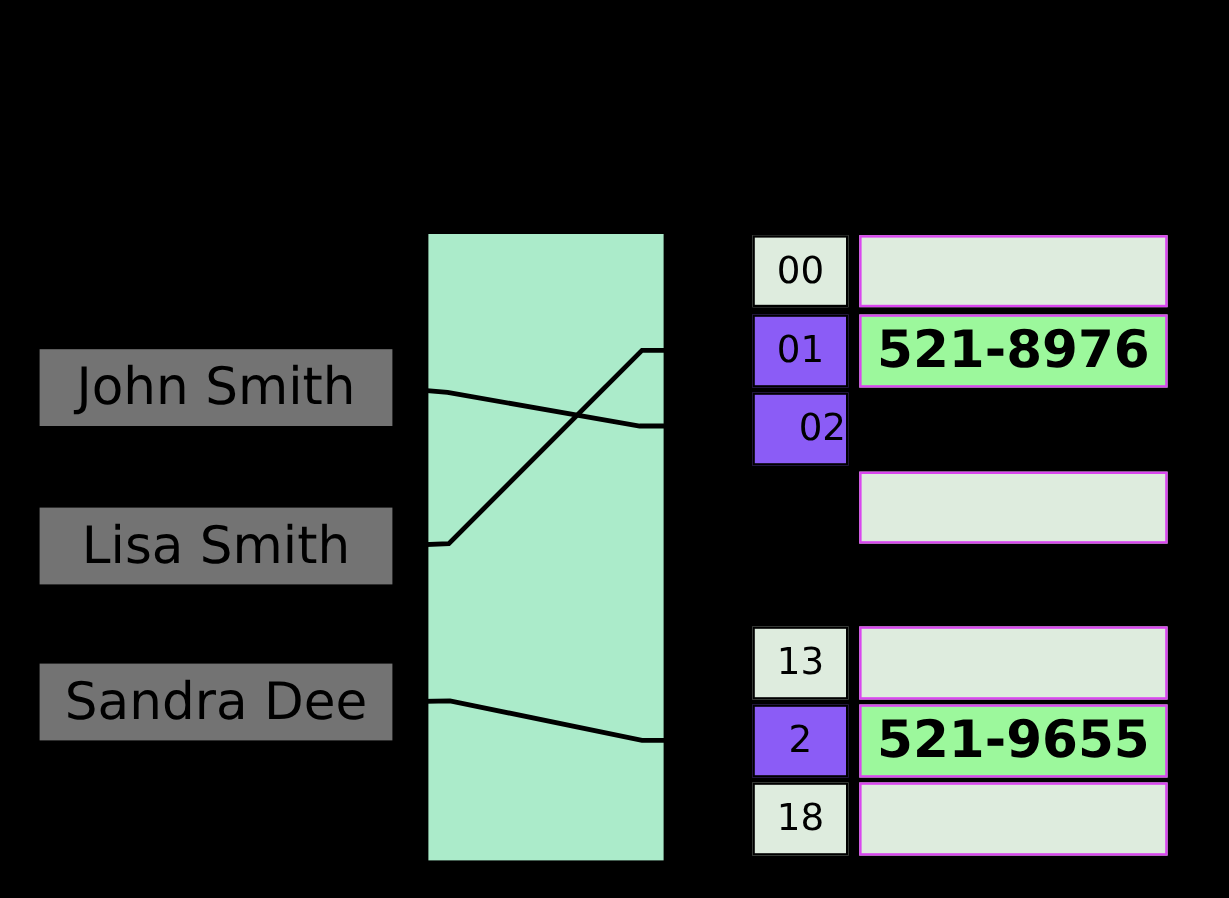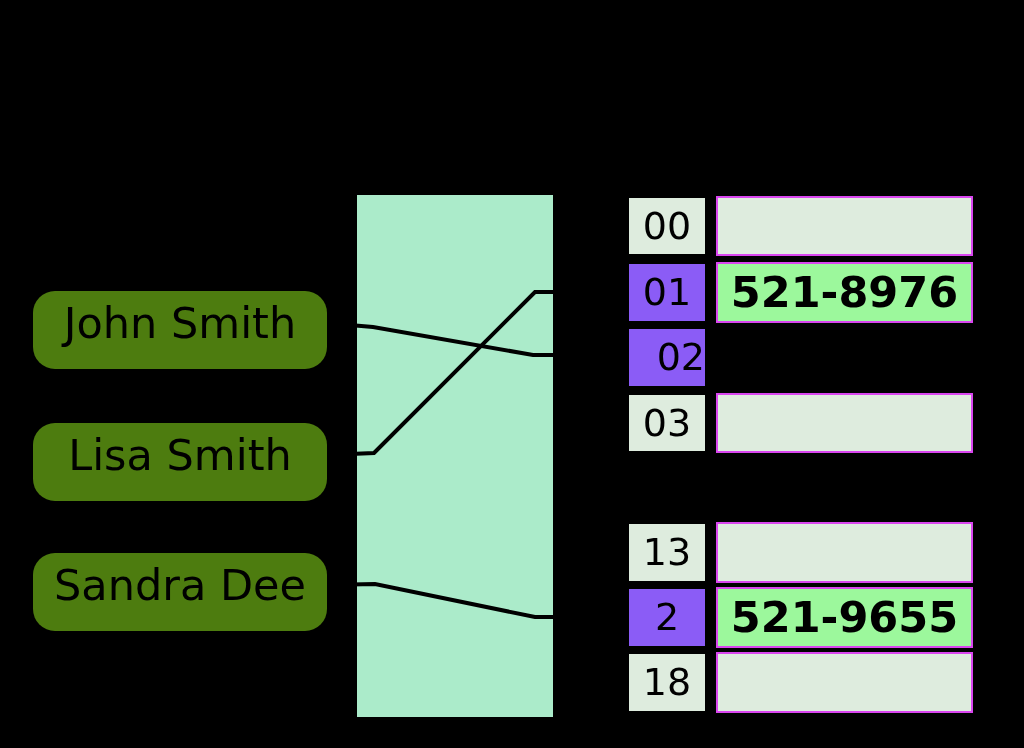--- a/index.html
+++ b/index.html
@@ -29,37 +29,36 @@
     left: 0;
     top: 0;
     width: 1024px;
     height: 748px;
     pointer-events: none;
   }
   .keybox {
     position: absolute;
     left: 33px;
     width: 294px;
-    height: 78px;
-    background: #4d7c0f;
+    height: 64px;
+    background: #737373;
     text-align: center;
     font-size: 43px;
     line-height: 64px;
     white-space: nowrap;
-    border-radius: 22px;
   }
   .idxcell {
     position: absolute;
     left: 627px;
     width: 80px;
     box-sizing: border-box;
     border: 2px solid #000000;
     background: #deecde;
     text-align: center;
-    font-size: 38px;
+    font-size: 31px;
   }
   .valcell {
     position: absolute;
     left: 716px;
     width: 257px;
     box-sizing: border-box;
     border: 2px solid #d946ef;
     background: #deecde;
     text-align: center;
     font-size: 43px;
@@ -99,21 +98,20 @@
   </div>
 
   <div class="idxcell r0">00</div>
   <div class="valcell r0"></div>
 
   <div class="idxcell hl r1">01</div>
   <div class="valcell hl r1">521-8976</div>
 
   <div class="idxcell hl r2">02</div>
 
-  <div class="idxcell r3">03</div>
   <div class="valcell r3"></div>
 
   <div class="idxcell r13">13</div>
   <div class="valcell r13"></div>
 
   <div class="idxcell hl r14">2</div>
   <div class="valcell hl r14">521-9655</div>
 
   <div class="idxcell r15">18</div>
   <div class="valcell r15"></div>

